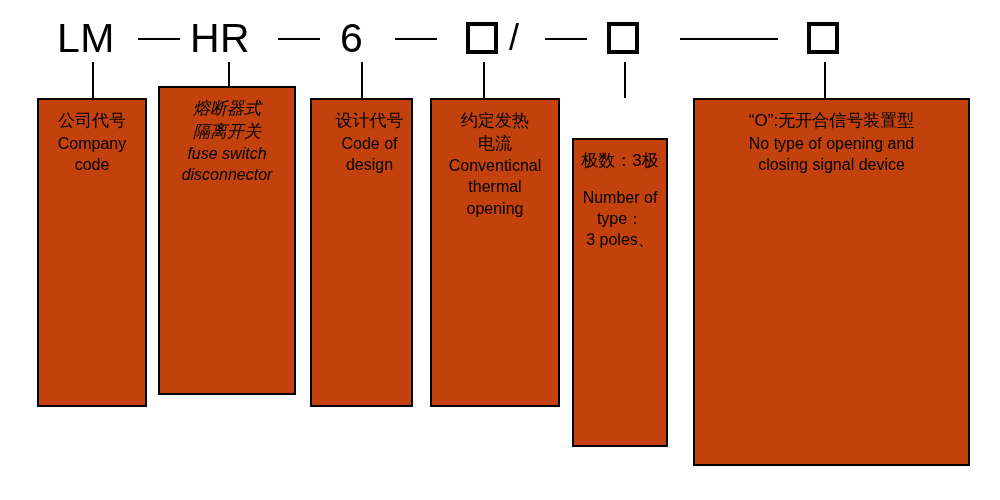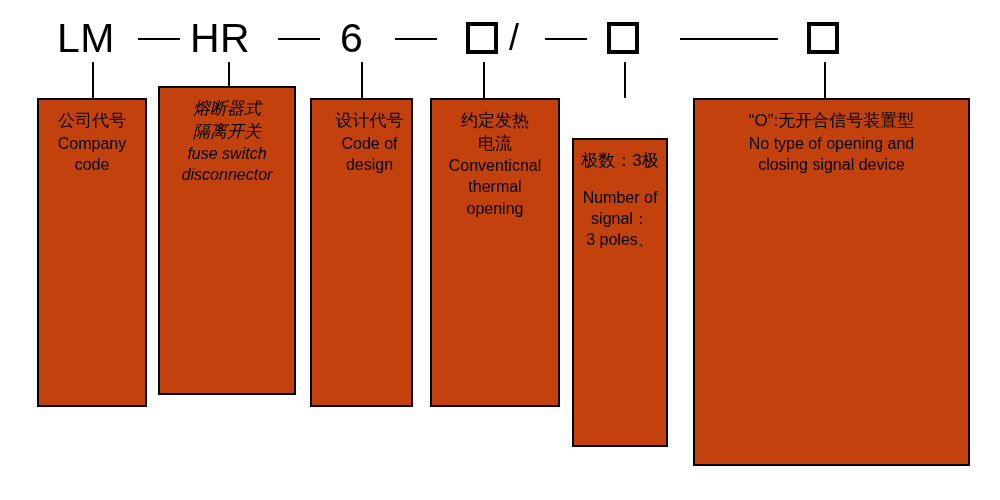--- a/index.html
+++ b/index.html
@@ -140,21 +140,21 @@
       <span class="desc-line cn">约定发热</span>
       <span class="desc-line cn">电流</span>
       <span class="desc-line en">Conventicnal</span>
       <span class="desc-line en">thermal</span>
       <span class="desc-line en">opening</span>
     </div>
     <div class="desc-box" style="left: 572px; top: 98px; width: 96px; height: 309px; margin-top: 40px;">
       <span class="desc-line cn">极数：3极</span>
       <span class="spacer"></span>
       <span class="desc-line en">Number of</span>
-      <span class="desc-line en">signal：</span>
+      <span class="desc-line en">type：</span>
       <span class="desc-line en">3 poles、</span>
     </div>
     <div class="desc-box" style="left: 693px; top: 98px; width: 277px; height: 368px;">
       <span class="desc-line cn wrap">“O”:无开合信号装置型</span>
       <span class="desc-line en wrap">No type of opening and</span>
       <span class="desc-line en wrap">closing signal device</span>
     </div>
   </div>
 
 </body></html>

